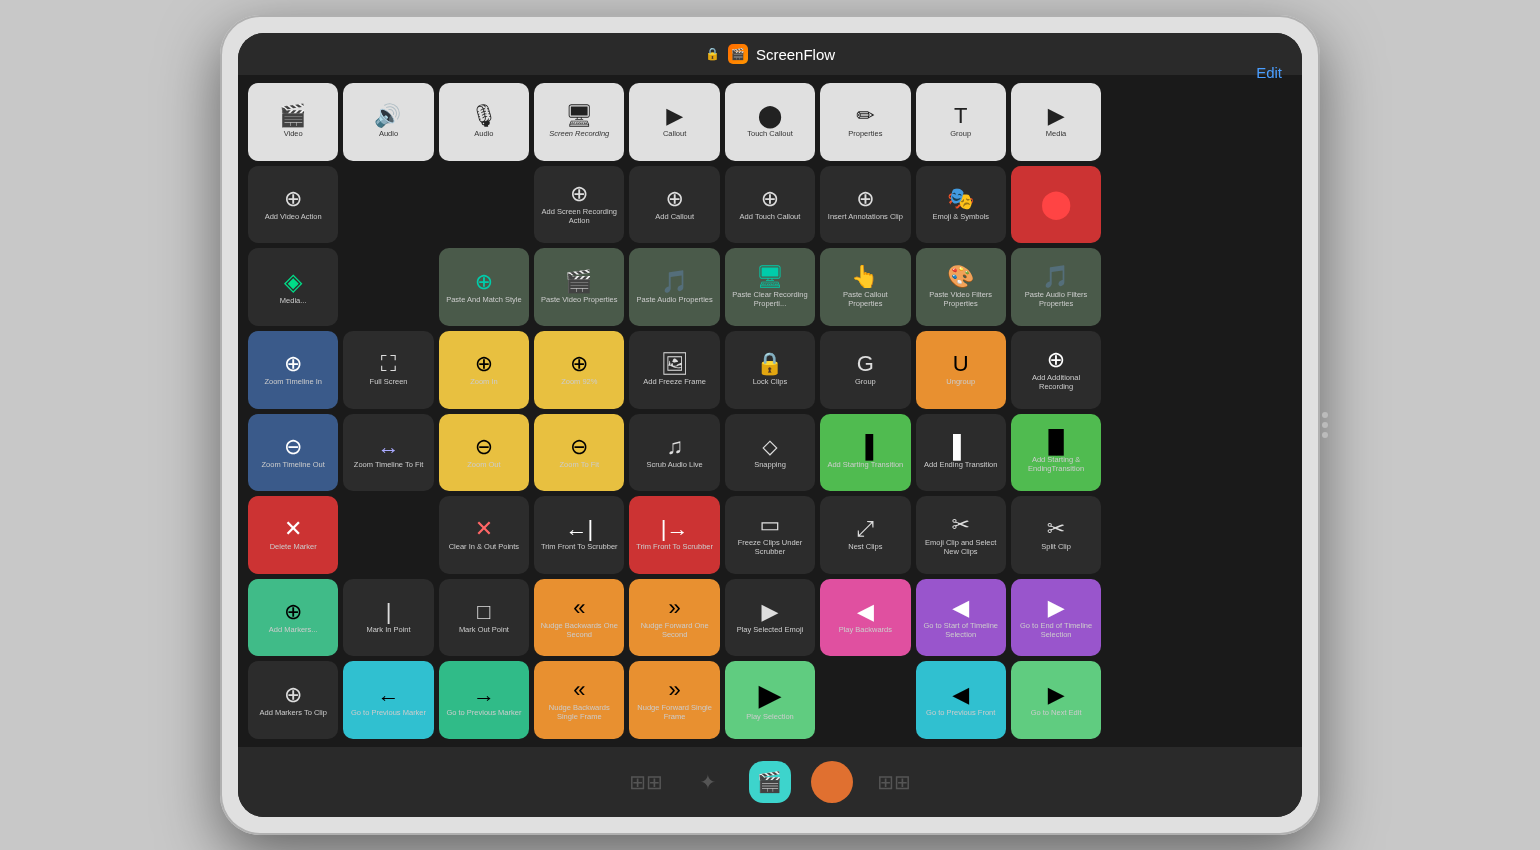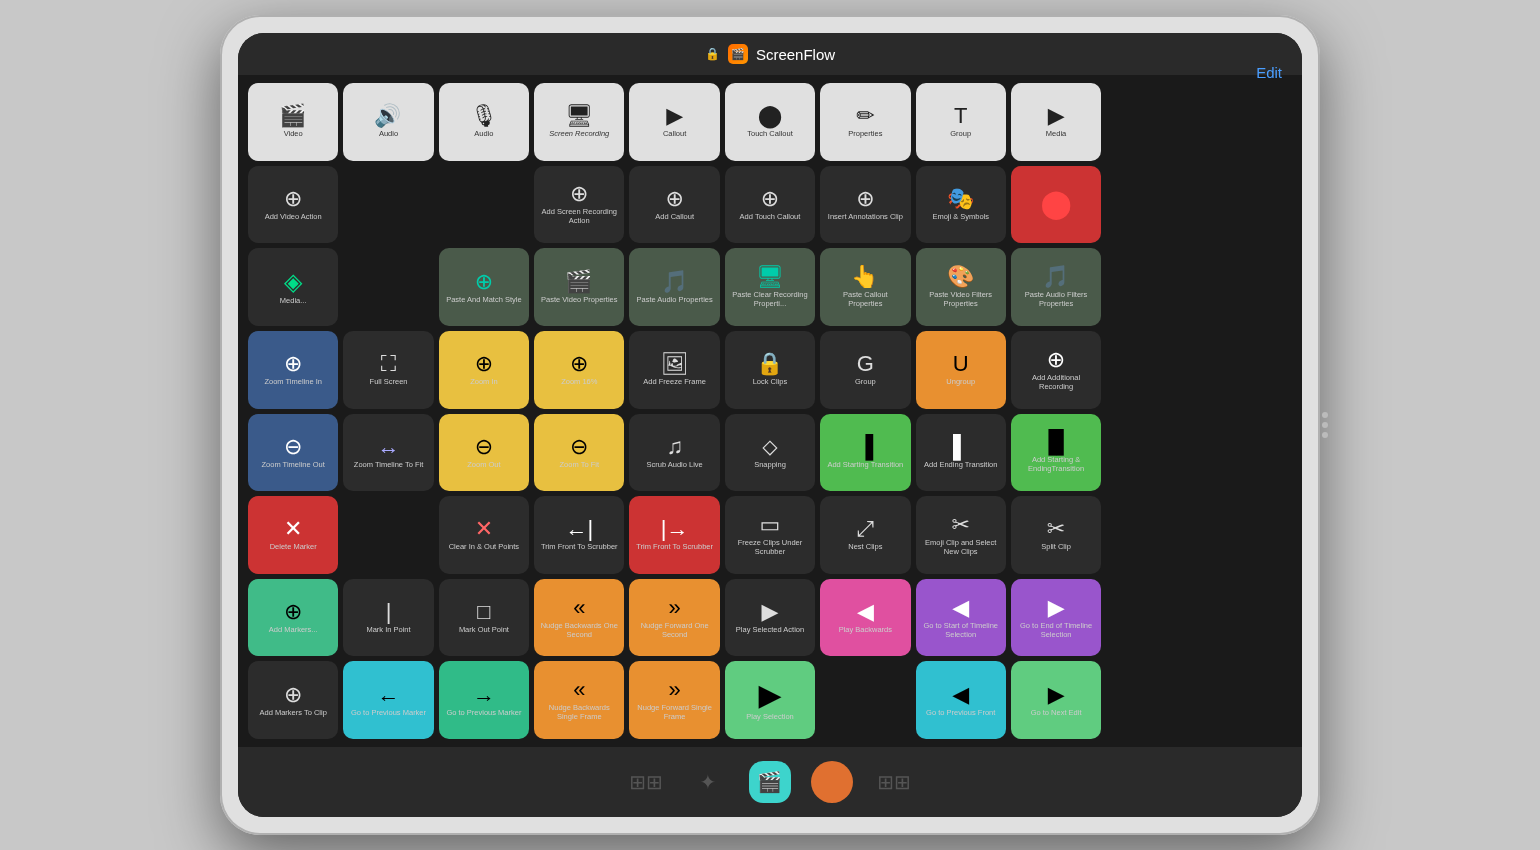--- a/index.html
+++ b/index.html
@@ -287,21 +287,21 @@
           <div class="btn" style="background: rgb(44, 44, 44);">
             <span class="icon" style="color: rgb(221, 221, 221);">⛶</span>
             <span class="label">Full Screen</span>
           </div>
           <div class="btn" style="background: rgb(232, 192, 64);">
             <span class="icon" style="color: rgb(0, 0, 0);">⊕</span>
             <span class="label">Zoom In</span>
           </div>
           <div class="btn" style="background: rgb(232, 192, 64);">
             <span class="icon" style="color: rgb(0, 0, 0);">⊕</span>
-            <span class="label">Zoom 16%</span>
+            <span class="label">Zoom 92%</span>
           </div>
           <div class="btn" style="background: rgb(44, 44, 44);">
             <span class="icon" style="color: rgb(221, 221, 221);">🖼</span>
             <span class="label">Add Freeze Frame</span>
           </div>
           <div class="btn" style="background: rgb(44, 44, 44);">
             <span class="icon" style="color: rgb(221, 221, 221);">🔒</span>
             <span class="label">Lock Clips</span>
           </div>
           <div class="btn" style="background: rgb(44, 44, 44);">
@@ -406,21 +406,21 @@
           <div class="btn" style="background: rgb(232, 144, 48);">
             <span class="icon" style="color: rgb(0, 0, 0);">«</span>
             <span class="label">Nudge Backwards One Second</span>
           </div>
           <div class="btn" style="background: rgb(232, 144, 48);">
             <span class="icon" style="color: rgb(0, 0, 0);">»</span>
             <span class="label">Nudge Forward One Second</span>
           </div>
           <div class="btn" style="background: rgb(44, 44, 44);">
             <span class="icon" style="color: rgb(221, 221, 221);">▶</span>
-            <span class="label">Play Selected Action</span>
+            <span class="label">Play Selected Emoji</span>
           </div>
           <div class="btn" style="background: rgb(224, 80, 160);">
             <span class="icon" style="color: rgb(255, 255, 255);">◀</span>
             <span class="label">Play Backwards</span>
           </div>
           <div class="btn" style="background: rgb(153, 85, 204);">
             <span class="icon" style="color: rgb(255, 255, 255);">◀</span>
             <span class="label">Go to Start of Timeline Selection</span>
           </div>
           <div class="btn" style="background: rgb(153, 85, 204);">

